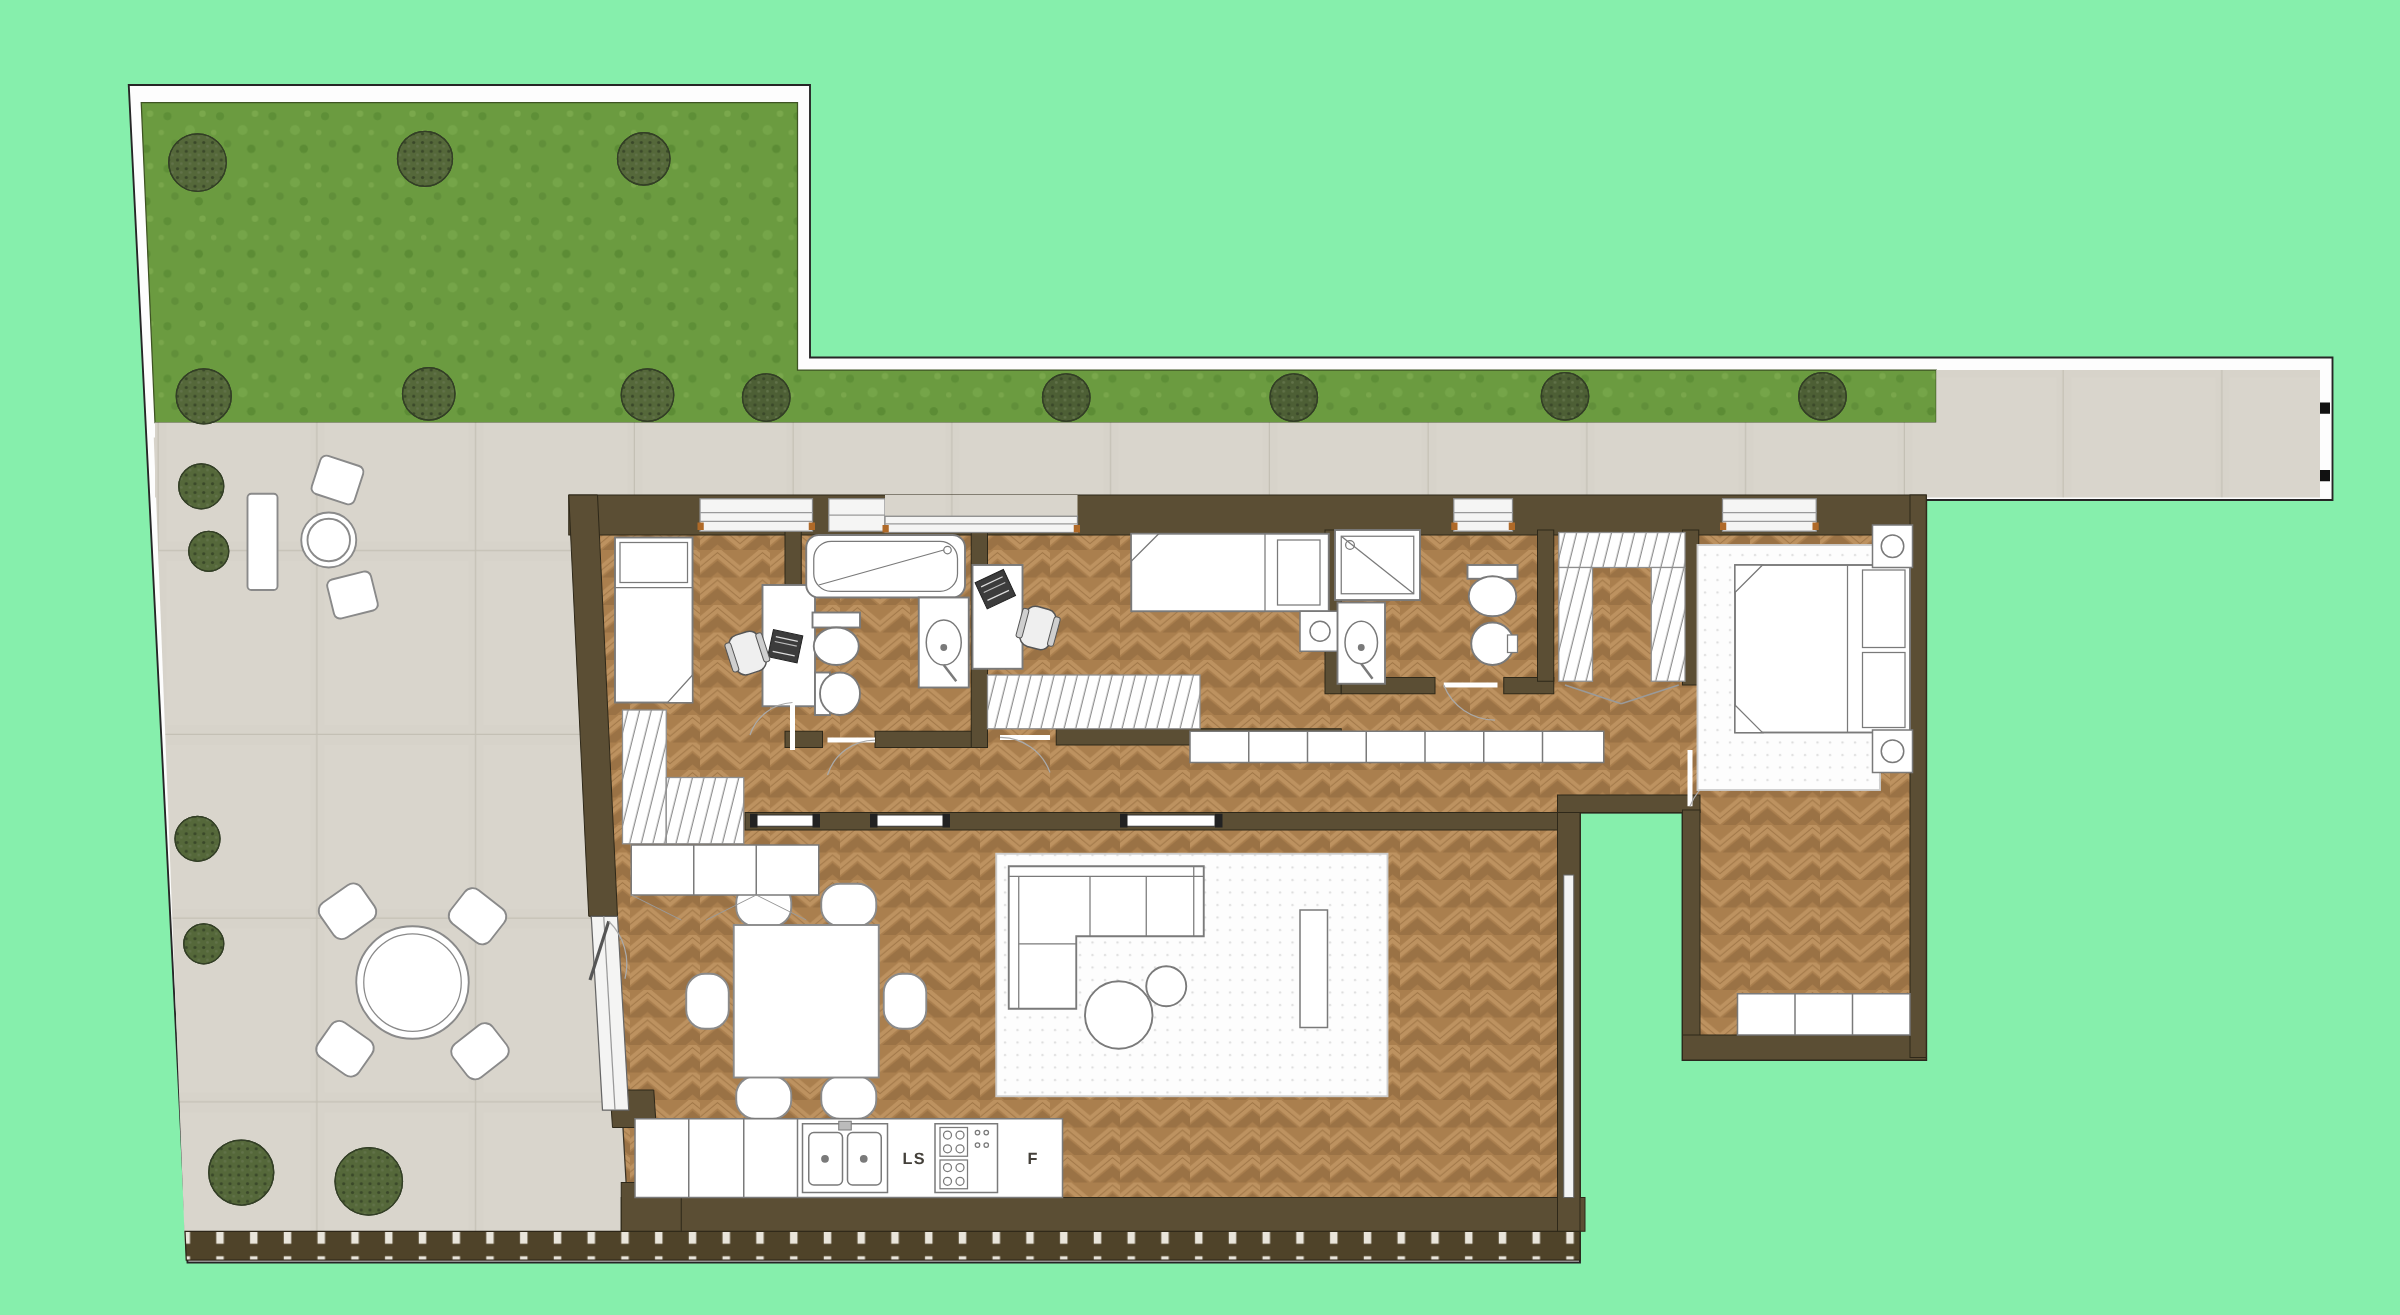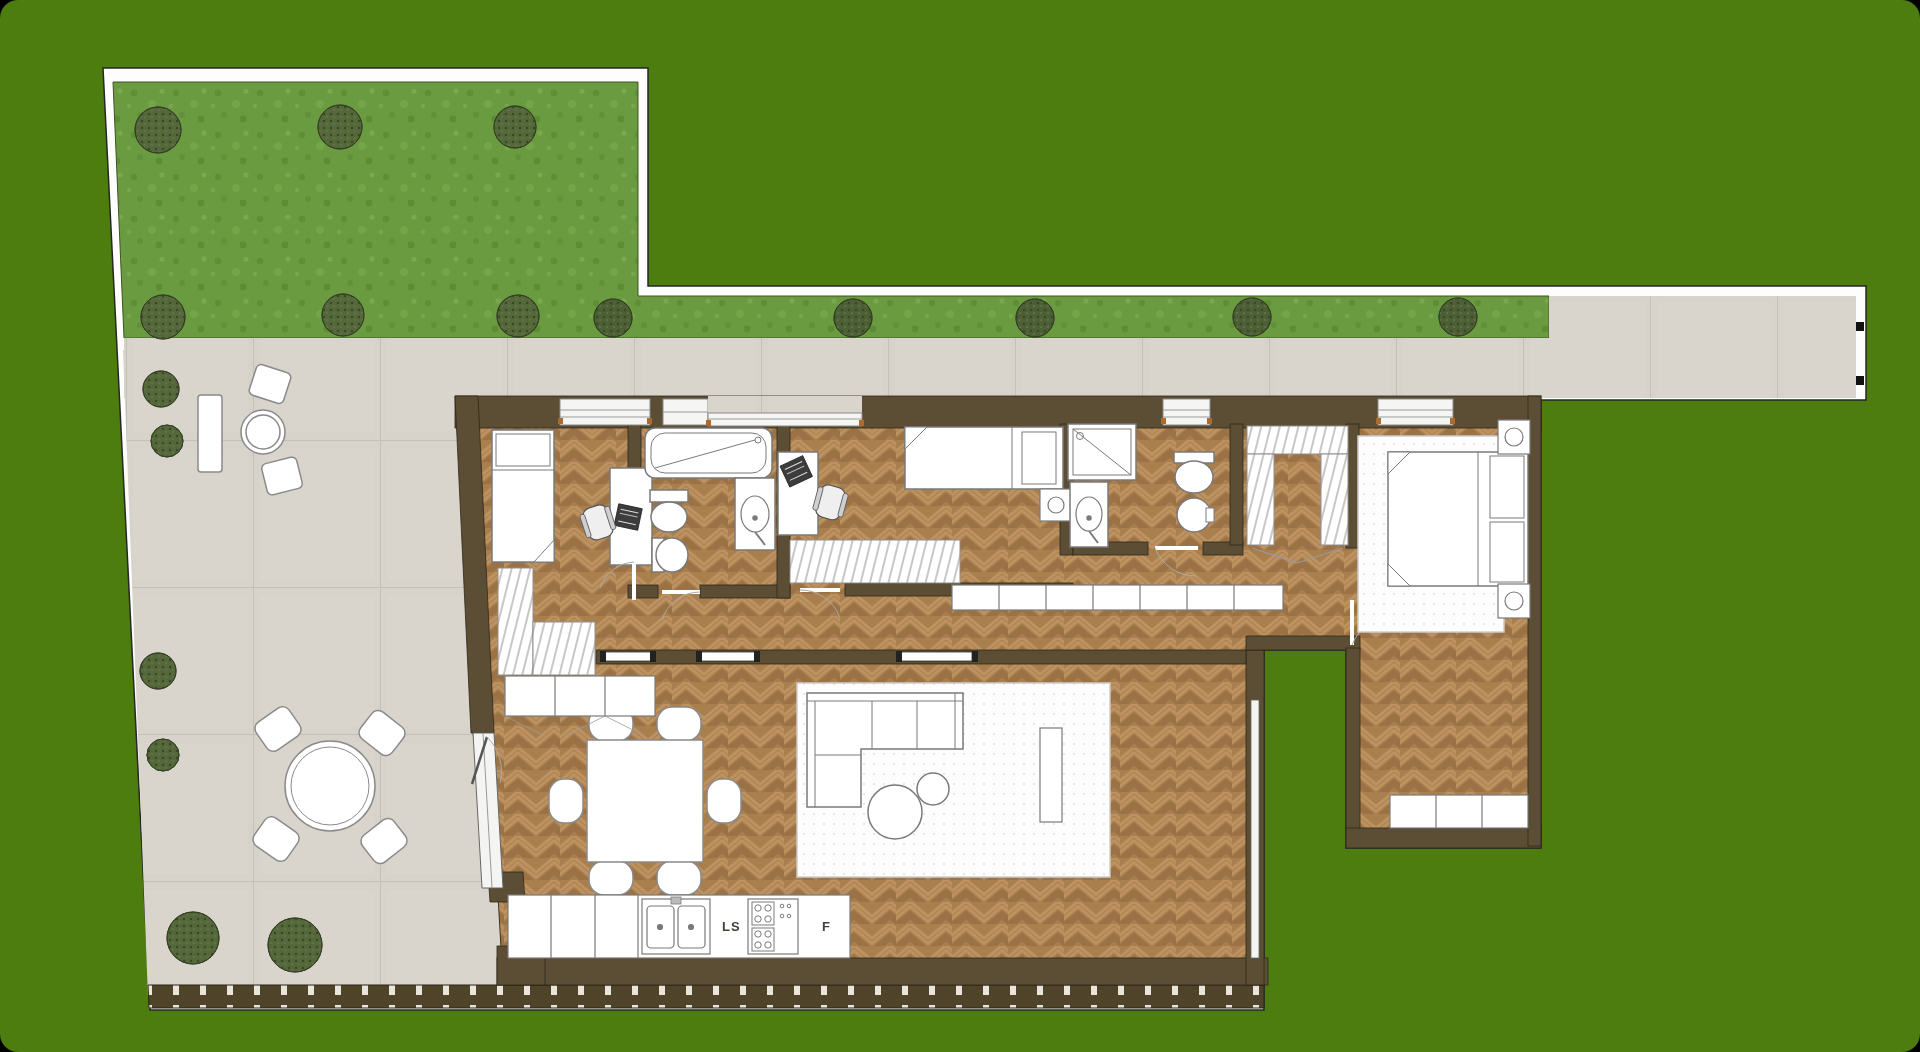--- a/index.html
+++ b/index.html
@@ -1,17 +1,17 @@
 <!DOCTYPE html>
 <html><head>
 <meta charset="utf-8">
 <style>
   html,body{margin:0;padding:0;background:#000;}
-  #stage{position:relative;width:1920px;height:1052px;background:#4d7c0f;overflow:hidden;
-         font-family:"Liberation Sans", sans-serif;border-radius:18px;}
+  #stage{position:relative;width:1920px;height:1052px;background:#86efac;overflow:hidden;
+         font-family:"Liberation Sans", sans-serif;}
   svg{display:block}
   text.kit{font-family:"Liberation Sans", sans-serif;font-size:13px;fill:#44403a;font-weight:bold;letter-spacing:1px;}
 </style>
 </head>
 <body>
 
 <div id="stage">
 <svg width="1920" height="1052" viewBox="0 0 1920 1052">
   <defs>
     <pattern id="grass" width="42" height="42" patternUnits="userSpaceOnUse">

